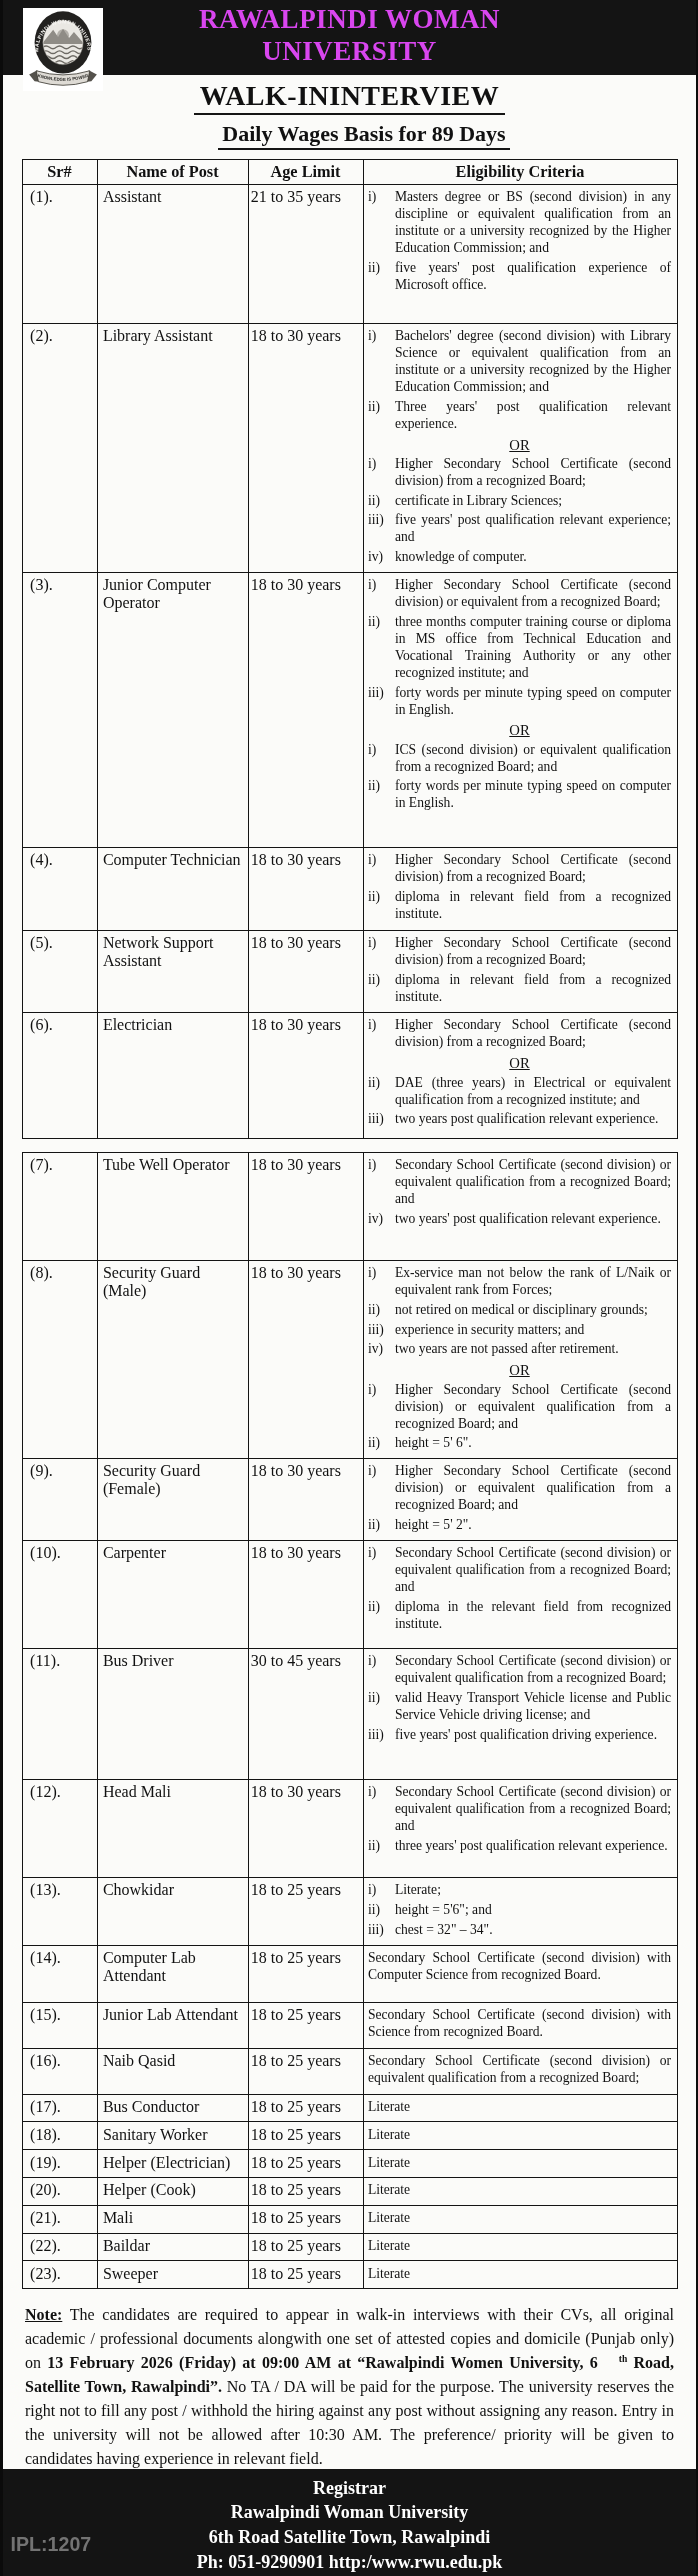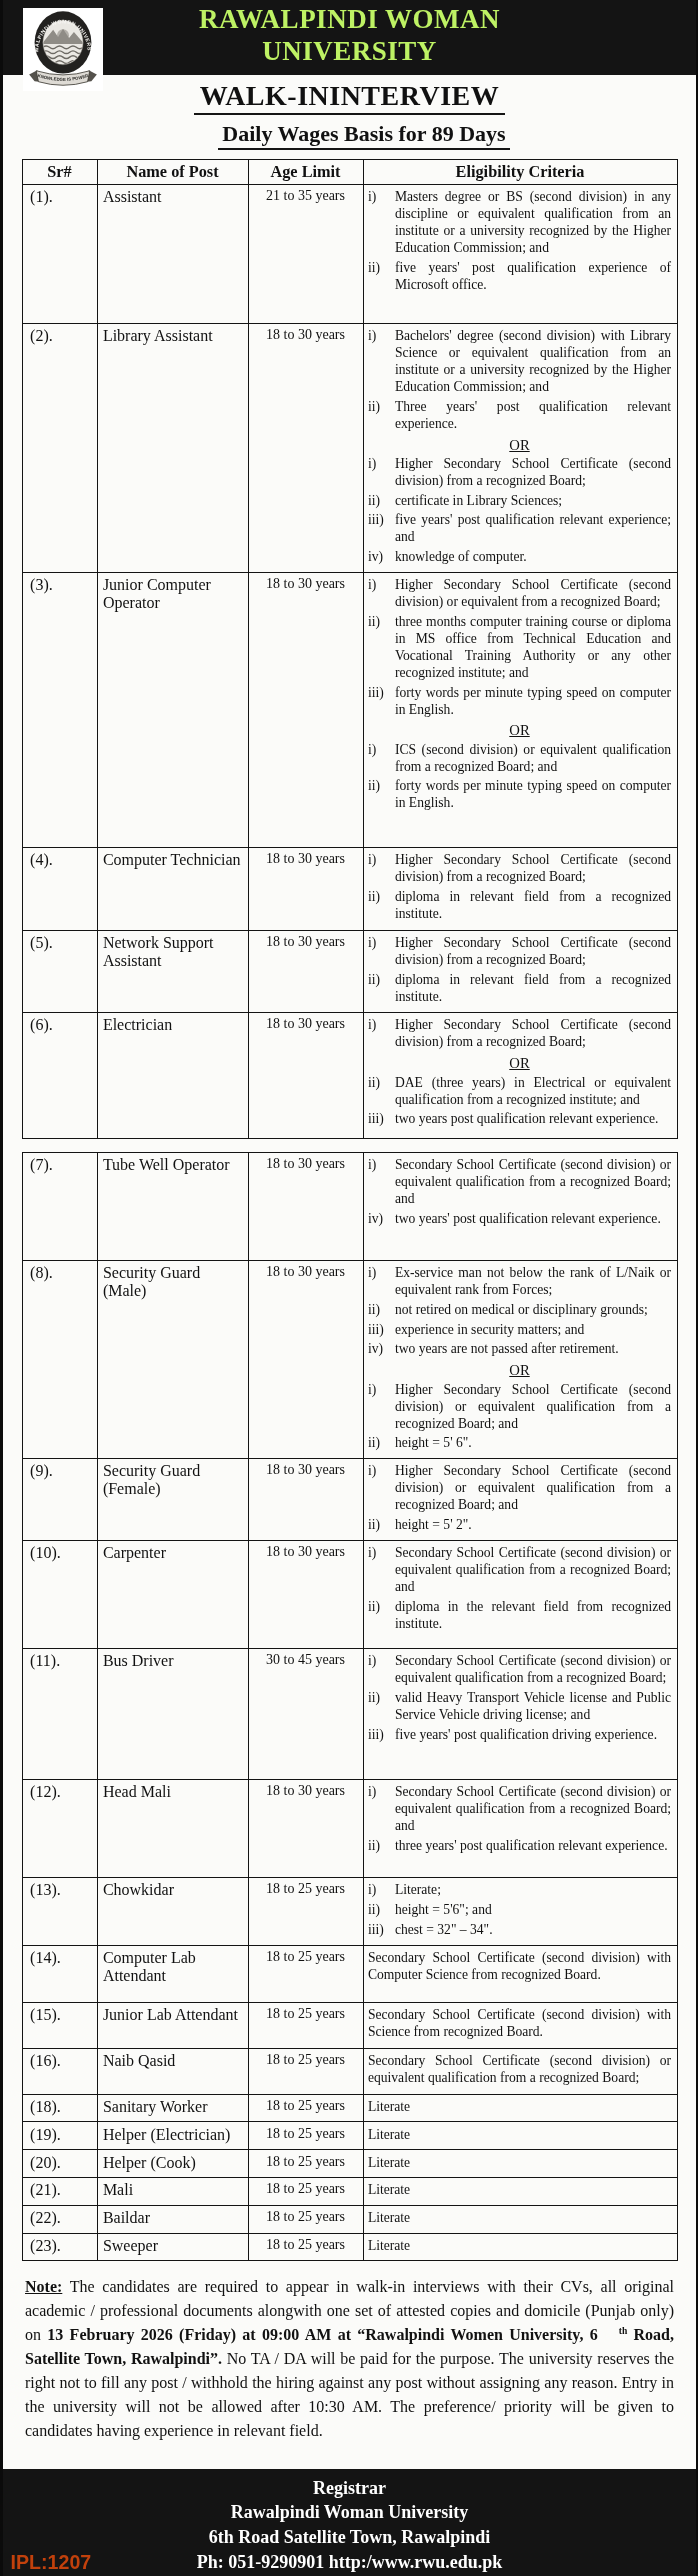--- a/index.html
+++ b/index.html
@@ -6,21 +6,21 @@
   .page {
     position:relative; width:699px; height:2576px; margin:0 auto;
     background:#fbfbf9; overflow:hidden; box-sizing:border-box;
     border-left:3.8px solid #0b0b0b; border-right:3.8px solid #0b0b0b;
     font-family:"Liberation Serif","DejaVu Serif",serif; color:#111;
   }
   .page * { box-sizing:border-box; }
 
   
   .band { position:relative; height:75px; background:#141414; }
-  .band-title { text-align:center; color:#bef264; font-weight:bold;
+  .band-title { text-align:center; color:#d946ef; font-weight:bold;
     font-size:27px; line-height:1.16; padding-top:4.4px; letter-spacing:0.5px; }
   .logo-box { position:absolute; left:19.6px; top:7.6px; width:80px; height:83px;
     background:#fff; z-index:5; }
   .logo-box svg { display:block; width:100%; height:100%; }
 
   
   .titles { text-align:center; }
   .main-title { display:inline-block; font-size:28px; font-weight:bold;
     border-bottom:2.7px solid #151515; padding:0 5.4px 0.5px; margin-top:5.4px; letter-spacing:0.5px; }
   .sub-wrap { margin-top:1.1px; }
@@ -32,21 +32,21 @@
   table { border-collapse:collapse; width:100%; table-layout:fixed; }
   #t1 { margin-top:8.7px; }
   #t2 { margin-top:13px; }
   th, td { border:1.6px solid #141414; vertical-align:top; }
   th { font-size:16.3px; padding:2.2px 2.2px; height:24px; }
   .col-sr  { width:75px; }
   .col-post{ width:151px; }
   .col-age { width:115px; }
   td.c-sr   { font-size:16px; padding:3.3px 2.2px 2.2px 7.6px; }
   td.c-post { font-size:16px; padding:3.3px 3.3px 2.2px 5.4px; }
-  td.c-age  { font-size:14px; padding:3.3px 2.2px; text-align:center; }
+  td.c-age  { font-size:16px; padding:3.3px 2.2px; }
   td.c-crit { font-size:13.6px; line-height:1.25; padding:3.8px 5.4px 3.3px 4.4px; }
   .item { display:flex; margin:0.5px 0 2.7px; }
   .item .lbl { flex:0 0 27px; }
   .item .txt { flex:1; text-align:justify; }
   .plain { text-align:justify; margin:0.5px 0 2.2px; }
   .or { text-align:center; font-weight:normal; font-size:14.7px;
         text-decoration:underline; margin:1.6px 0 2.2px; }
 
   #t1 tbody tr:nth-child(1){height:139px}
   #t1 tbody tr:nth-child(2){height:240px}
@@ -69,23 +69,23 @@
   
   .note { margin:14px 22px 0; font-size:16px; line-height:1.5; text-align:justify; }
   .note .b { font-weight:bold; }
   .note .u { text-decoration:underline; }
   .note sup { font-size:0.6em;margin-left:21px; }
 
   
   .footer { position:absolute; left:0; right:0; bottom:0; height:107px;
     background:#141414; color:#fff; text-align:center; font-weight:bold;
     font-size:18px; line-height:1.38; padding-top:6.5px; }
-  .ipl { position:absolute; left:7.6px; bottom:0;
+  .ipl { position:absolute; left:7.6px; bottom:18px;
     font-family:"Liberation Sans","DejaVu Sans",sans-serif;
-    font-size:19.6px; font-weight:bold; color:#c2410c; }
+    font-size:19.6px; font-weight:bold; color:#737373; }
 </style>
 </head>
 <body>
 
 <div class="page">
 
   <div class="band">
     <div class="band-title">
       <div>RAWALPINDI WOMAN</div>
       <div>UNIVERSITY</div>
@@ -429,20 +429,28 @@
           </tr>
           <tr>
             <td class="c-sr">(16).</td>
             <td class="c-post">Naib Qasid</td>
             <td class="c-age">18 to 25 years</td>
             <td class="c-crit">
               <div class="plain">Secondary School Certificate (second division) or equivalent qualification from a recognized Board;</div>
             </td>
           </tr>
           <tr>
+            <td class="c-sr">(17).</td>
+            <td class="c-post">Bus Conductor</td>
+            <td class="c-age">18 to 25 years</td>
+            <td class="c-crit">
+              <div class="plain">Literate</div>
+            </td>
+          </tr>
+          <tr>
             <td class="c-sr">(18).</td>
             <td class="c-post">Sanitary Worker</td>
             <td class="c-age">18 to 25 years</td>
             <td class="c-crit">
               <div class="plain">Literate</div>
             </td>
           </tr>
           <tr>
             <td class="c-sr">(19).</td>
             <td class="c-post">Helper (Electrician)</td>

